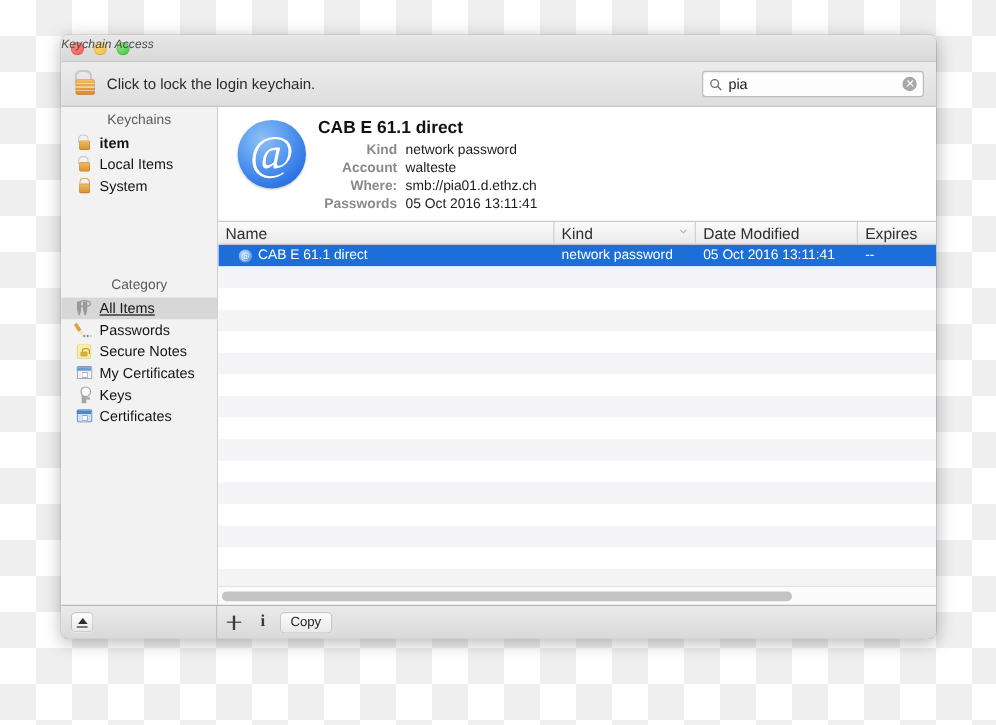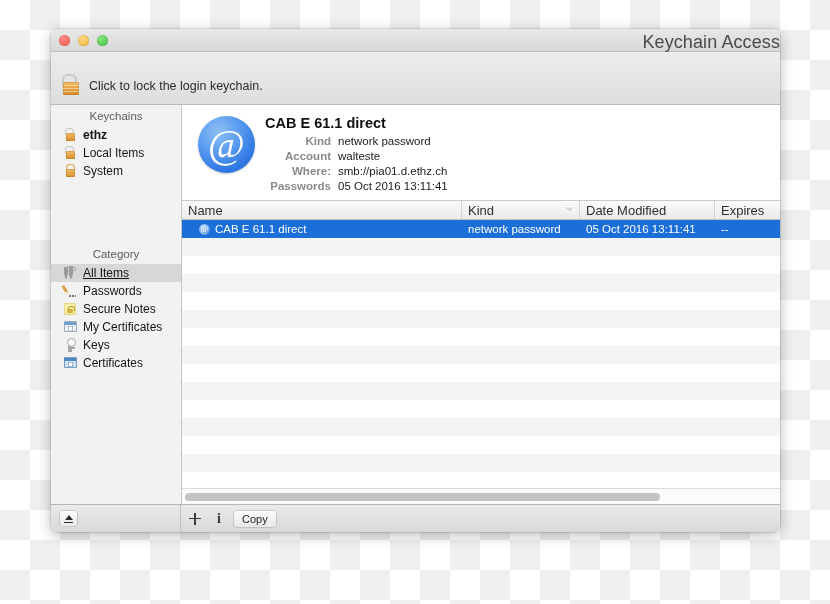--- a/index.html
+++ b/index.html
@@ -54,35 +54,36 @@
     height: 11px;
     border-radius: 50%;
     box-shadow: inset 0 0 0 0.5px rgba(0,0,0,0.14);
   }
   .light.red    { background: radial-gradient(circle at 35% 30%, #ff8b82, #f0574e); }
   .light.yellow { background: radial-gradient(circle at 35% 30%, #ffd780, #f3ba35); }
   .light.green  { background: radial-gradient(circle at 35% 30%, #86e57f, #41c23d); }
   #window-title {
     position: absolute;
     left: 0; right: 0; top: 3px;
-    text-align: right;
-    font-size: 18px;
+    text-align: left;
+    font-size: 10px;
     color: #4a4a4a;
     letter-spacing: 0.1px;
+    font-style: italic;
   }
 
   
   #toolbar {
     height: 36px;
     flex: none;
     background: linear-gradient(to bottom, #ececec, #dedede);
     border-bottom: 1px solid #b9b9b9;
     display: flex;
     align-items: center;
-    padding: 16px 10px 0 9px;
+    padding: 0 10px 0 9px;
     position: relative;
   }
   .padlock {
     position: relative;
     width: 22px;
     height: 24px;
     flex: none;
     margin-right: 7px;
   }
   .padlock .shackle {
@@ -561,34 +562,42 @@
     <div id="window-title">Keychain Access</div>
   </div>
 
   <div id="toolbar">
     <div class="padlock">
       <div class="shackle"></div>
       <div class="body"></div>
     </div>
     <div id="lock-text">Click to lock the login keychain.</div>
 
+    <div id="searchfield">
+      <svg class="magnifier" viewBox="0 0 12 12">
+        <circle cx="5" cy="5" r="3.5" fill="none" stroke="#6d6d6d" stroke-width="1.2"></circle>
+        <line x1="7.6" y1="7.6" x2="10.6" y2="10.6" stroke="#6d6d6d" stroke-width="1.3" stroke-linecap="round"></line>
+      </svg>
+      <div id="search-value" placeholder="Search">pia</div>
+      <div class="clearbtn"></div>
+    </div>
   </div>
 
   <div id="body">
 
     <div id="sidebar">
       <div class="sb-header">Keychains</div>
       <div class="sb-list">
 
         <div class="sb-item bold">
           <span class="sb-ico ico-lock-open">
             <span class="sh"></span>
               <span class="bd"></span>
           </span>
-          <span class="sb-label">ethz</span>
+          <span class="sb-label">item</span>
         </div>
 
         <div class="sb-item">
           <span class="sb-ico ico-lock-open">
             <span class="sh"></span>
               <span class="bd"></span>
           </span>
           <span class="sb-label">Local Items</span>
         </div>
 

